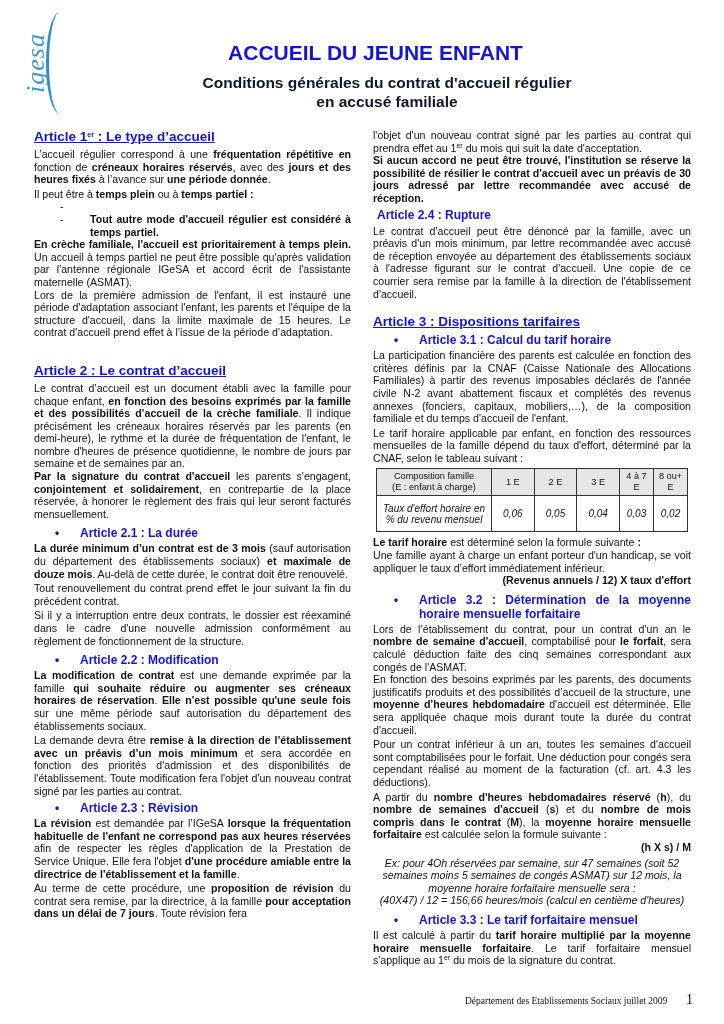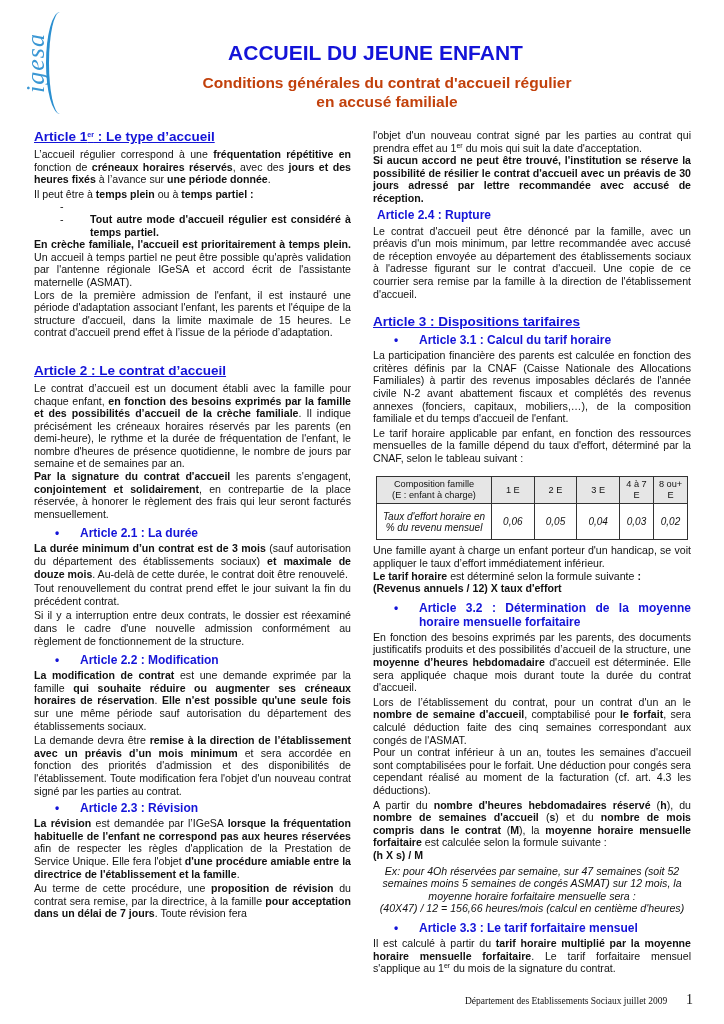--- a/index.html
+++ b/index.html
@@ -2,36 +2,36 @@
 <html><head>
 <meta charset="utf-8">
 <style>
   * { margin: 0; padding: 0; box-sizing: border-box; }
   html, body { width: 724px; height: 1024px; background: #ffffff; overflow: hidden; }
   body { position: relative; font-family: "Liberation Sans", sans-serif; color: #111; }
   .logo { position: absolute; left: 20px; top: 8px; width: 40px; height: 105px; }
   .logo-text { position: absolute; left: -14px; top: 40px; transform: rotate(-90deg); font-family: "Liberation Serif", serif; font-style: italic; font-size: 26px; color: #3a97d4; letter-spacing: 1px; white-space: nowrap; }
   .logo-arc { position: absolute; left: 26px; top: 4px; width: 28px; height: 102px; border-left: 3px solid #2a8fd0; border-radius: 60% 0 0 60%; }
   .title { position: absolute; left: 0; width: 724px; top: 41px; text-align: center; padding-left: 27px; font-size: 21px; font-weight: bold; color: #1414d8; }
-  .subtitle { position: absolute; left: 0; width: 724px; top: 73px; text-align: center; padding-left: 50px; font-size: 15.5px; font-weight: bold; color: #c2410c; line-height: 19px; }
+  .subtitle { position: absolute; left: 0; width: 724px; top: 73px; text-align: center; padding-left: 50px; font-size: 15.5px; font-weight: bold; color: #0f172a; line-height: 19px; }
   .col { position: absolute; top: 129px; font-size: 10.6px; line-height: 12.6px; text-align: justify; }
   .col.left { left: 34px; width: 317px; }
   .col.right { left: 373px; width: 318px; }
   .art-h { font-size: 13.5px; font-weight: bold; color: #1414d8; text-decoration: underline; margin-bottom: 3px; line-height: 16px; }
   .sub-h { font-size: 12px; font-weight: bold; color: #1414d8; line-height: 14px; margin: 2px 0 2px 0; display: flex; }
   .sub-h .bullet { width: 46px; text-align: center; flex: 0 0 auto; color: #1414d8; }
   .sub-h.nobullet { padding-left: 4px; margin-top: 3px; }
   .sub-h.wrap { text-align: justify; }
   p { margin-bottom: 2px; }
   b { font-weight: bold; }
   .dash-list { margin: 0 0 0 0; }
   .dash-item { display: flex; font-weight: bold; }
   .dash-item .dash { width: 56px; flex: 0 0 auto; padding-left: 26px; font-weight: normal; }
   .dash-item .txt { flex: 1; }
-  .center { text-align: left; }
+  .center { text-align: right; }
   .italic { font-style: italic; text-align: center; }
   sup { font-size: 7px; vertical-align: 4px; line-height: 0; }
   table.tarif { border-collapse: collapse; width: 312px; margin: 4px 0 4px 3px; font-size: 9.2px; line-height: 11px; }
   table.tarif td { border: 1px solid #333; text-align: center; padding: 2px 2px; }
   table.tarif tr.head td { background: #e6e6e6; }
   table.tarif td.first { width: 115px; }
   table.tarif tr.vals td { height: 36px; font-size: 10px; font-style: italic; }
   .footer { position: absolute; top: 996px; left: 465px; font-family: "Liberation Serif", serif; font-size: 9.5px; color: #111; }
   .page-num { position: absolute; top: 992px; left: 686px; font-family: "Liberation Serif", serif; font-size: 14px; color: #111; }
 </style>
@@ -100,21 +100,21 @@
   <div class="sub-h nobullet">Article 2.4 : Rupture</div>
   <p style="margin-top:3px">Le contrat d'accueil peut être dénoncé par la famille, avec un préavis d'un mois minimum, par lettre recommandée avec accusé de réception envoyée au département des établissements sociaux à l'adresse figurant sur le contrat d'accueil. Une copie de ce courrier sera remise par la famille à la direction de l'établissement d'accueil.</p>
 
   <div class="art-h" style="margin-top:14px">Article 3 :   Dispositions tarifaires</div>
 
   <div class="sub-h">
       <span class="bullet">•</span>
       <span>Article 3.1 : Calcul du tarif horaire</span>
     </div>
   <p>La participation financière des parents est calculée en fonction des critères définis par la CNAF (Caisse Nationale des Allocations Familiales) à partir des revenus imposables déclarés de l'année civile N-2 avant abattement fiscaux et complétés des revenus annexes (fonciers, capitaux, mobiliers,…), de la composition familiale  et du temps d'accueil de l'enfant.</p>
-  <p style="margin-bottom:12px">Le tarif horaire applicable par enfant, en fonction des ressources mensuelles de la famille dépend du taux d'effort, déterminé par la CNAF, selon le tableau suivant :</p>
+  <p style="margin-bottom:4px">Le tarif horaire applicable par enfant, en fonction des ressources mensuelles de la famille dépend du taux d'effort, déterminé par la CNAF, selon le tableau suivant :</p>
 
   <table class="tarif">
     <tbody>
         <tr class="head">
       <td class="first">
             <div>Composition famille</div>
             <div>(E : enfant à charge)</div>
           </td>
       <td>1 E</td>
       <td>2 E</td>
@@ -129,30 +129,30 @@
           </td>
       <td>0,06</td>
       <td>0,05</td>
       <td>0,04</td>
       <td>0,03</td>
       <td>0,02</td>
     </tr>
   </tbody>
     </table>
 
+  <p style="margin-bottom:0"><b>Le tarif horaire</b><span> est déterminé selon la formule suivante </span><b>:</b></p>
   <p style="margin-bottom:0">Une famille ayant à charge un enfant porteur d'un handicap, se voit appliquer le taux d’effort immédiatement inférieur.</p>
-  <p style="margin-bottom:0"><b>Le tarif horaire</b><span> est déterminé selon la formule suivante </span><b>:</b></p>
   <p class="center" style="margin-bottom:6px"><b>(Revenus annuels / 12) X taux d'effort</b></p>
 
   <div class="sub-h wrap">
       <span class="bullet">•</span>
       <span>Article 3.2 : Détermination de la moyenne horaire mensuelle forfaitaire</span>
     </div>
+  <p style="margin-bottom:0"><span>Lors de l’établissement du contrat, pour un contrat d'un an le </span><b>nombre de semaine d'accueil</b><span>, comptabilisé pour </span><b>le forfait</b><span>, sera calculé déduction faite des cinq semaines correspondant aux congés de l'ASMAT.</span></p>
   <p><span>En fonction des besoins exprimés par les parents, des documents justificatifs produits et des possibilités d’accueil de la structure, une </span><b>moyenne d’heures hebdomadaire</b><span> d'accueil est déterminée. Elle sera appliquée chaque mois durant toute la durée du contrat d'accueil.</span></p>
-  <p style="margin-bottom:0"><span>Lors de l’établissement du contrat, pour un contrat d'un an le </span><b>nombre de semaine d'accueil</b><span>, comptabilisé pour </span><b>le forfait</b><span>, sera calculé déduction faite des cinq semaines correspondant aux congés de l'ASMAT.</span></p>
   <p>Pour un contrat inférieur à un an, toutes les semaines d'accueil sont comptabilisées pour le forfait. Une déduction pour congés sera cependant réalisé au moment de la facturation (cf. art. 4.3 les déductions).</p>
   <p style="margin-bottom:0"><span>A partir du </span><b>nombre d'heures hebdomadaires réservé</b><span> (</span><b>h</b><span>), du </span><b>nombre de semaines d'accueil</b><span> (</span><b>s</b><span>) et du </span><b>nombre de mois compris dans le contrat</b><span> (</span><b>M</b><span>), la  </span><b>moyenne horaire mensuelle forfaitaire</b><span> est calculée selon la formule suivante :</span></p>
   <p class="center" style="margin-bottom:3px"><b>(h X s) / M</b></p>
   <p class="italic" style="margin-bottom:6px"><span>Ex: pour 4Oh réservées par semaine, sur 47 semaines (soit 52 semaines moins 5 semaines de congés ASMAT) sur 12 mois, la moyenne horaire forfaitaire mensuelle sera :</span><br><span>(40X47) / 12 = 156,66 heures/mois (calcul en centième d'heures)</span></p>
 
   <div class="sub-h">
       <span class="bullet">•</span>
       <span>Article 3.3 : Le tarif forfaitaire mensuel</span>
     </div>
   <p><span>Il est calculé à partir du </span><b>tarif horaire multiplié par la moyenne horaire mensuelle forfaitaire</b><span>. Le tarif forfaitaire mensuel s'applique au 1</span><sup>er</sup><span> du mois de la signature du contrat.</span></p>

